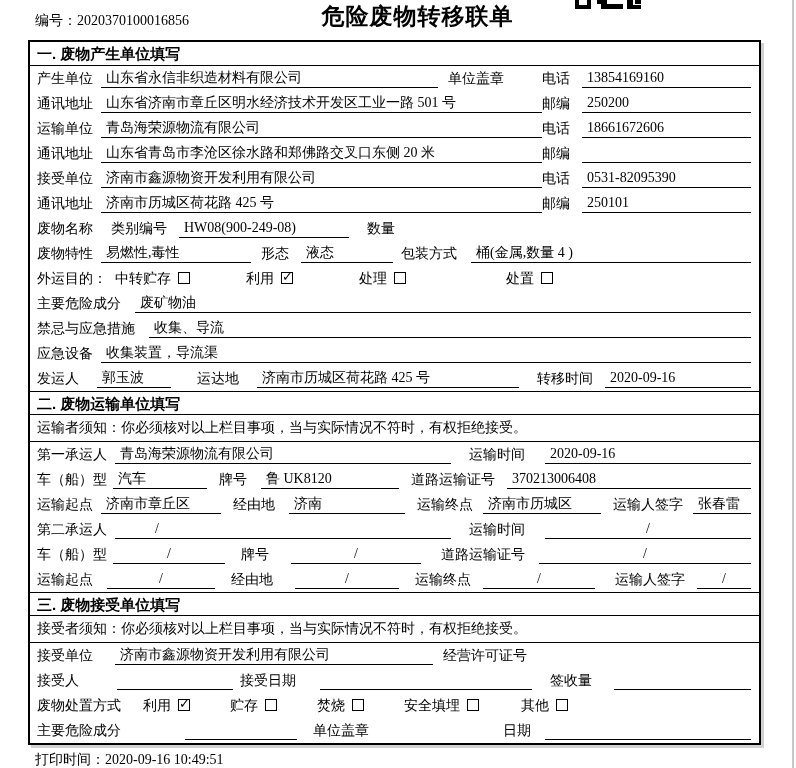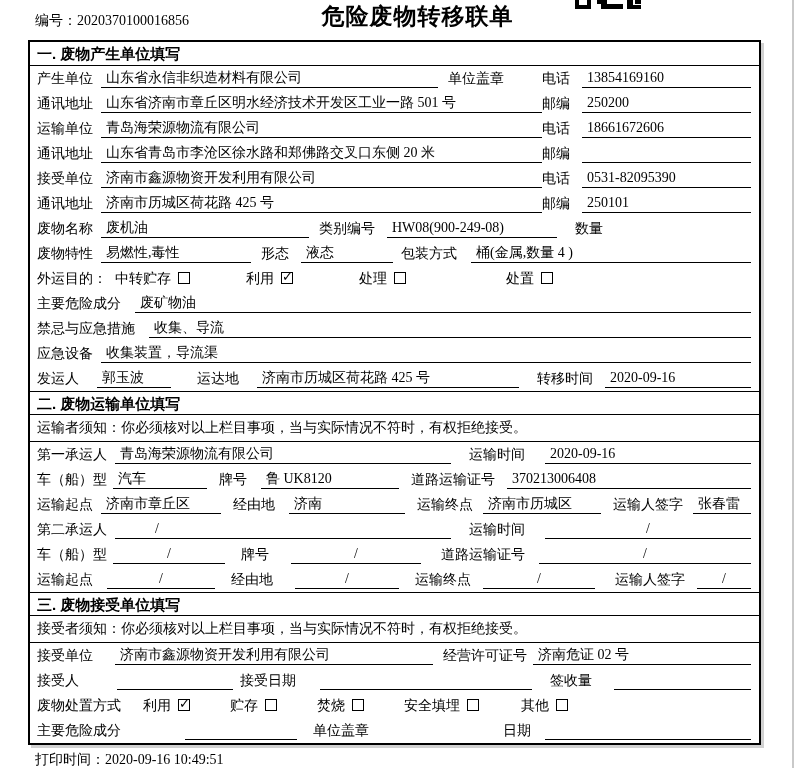--- a/index.html
+++ b/index.html
@@ -142,21 +142,20 @@
         <span class="ul fill">济南市历城区荷花路 425 号</span>
       </div>
       <div class="grpR">
         <span class="lbl" style="width:40px">邮编</span>
         <span class="ul fill">250101</span>
       </div>
     </div>
 
     <div class="row">
       <span class="lbl" style="width:64px">废物名称</span>
-      <span class="ul" style="width:208px">废机油</span>
       <span class="lbl" style="margin-left:10px;width:62px">类别编号</span>
       <span class="ul" style="margin-left:6px;width:170px">HW08(900-249-08)</span>
       <span class="lbl" style="margin-left:18px;width:32px">数量</span>
     </div>
 
     <div class="row">
       <span class="lbl" style="width:64px">废物特性</span>
       <span class="ul" style="width:150px">易燃性,毒性</span>
       <span class="lbl" style="margin-left:10px;width:32px">形态</span>
       <span class="ul" style="margin-left:8px;width:92px">液态</span>
@@ -253,21 +252,20 @@
       <span class="ul fill ctr" style="margin-left:8px">/</span>
     </div>
 
     <div class="sec-title bt">三. 废物接受单位填写</div>
     <div class="note">接受者须知：你必须核对以上栏目事项，当与实际情况不符时，有权拒绝接受。</div>
 
     <div class="row">
       <span class="lbl" style="width:78px">接受单位</span>
       <span class="ul" style="width:318px">济南市鑫源物资开发利用有限公司</span>
       <span class="lbl" style="margin-left:10px;width:88px">经营许可证号</span>
-      <span class="ul fill" style="margin-left:2px">济南危证 02 号</span>
     </div>
 
     <div class="row">
       <span class="lbl" style="width:80px">接受人</span>
       <span class="ul" style="width:116px"></span>
       <span class="lbl" style="margin-left:7px;width:60px">接受日期</span>
       <span class="ul" style="margin-left:20px;width:212px"></span>
       <span class="lbl" style="margin-left:18px;width:46px">签收量</span>
       <span class="ul fill" style="margin-left:18px"></span>
     </div>

